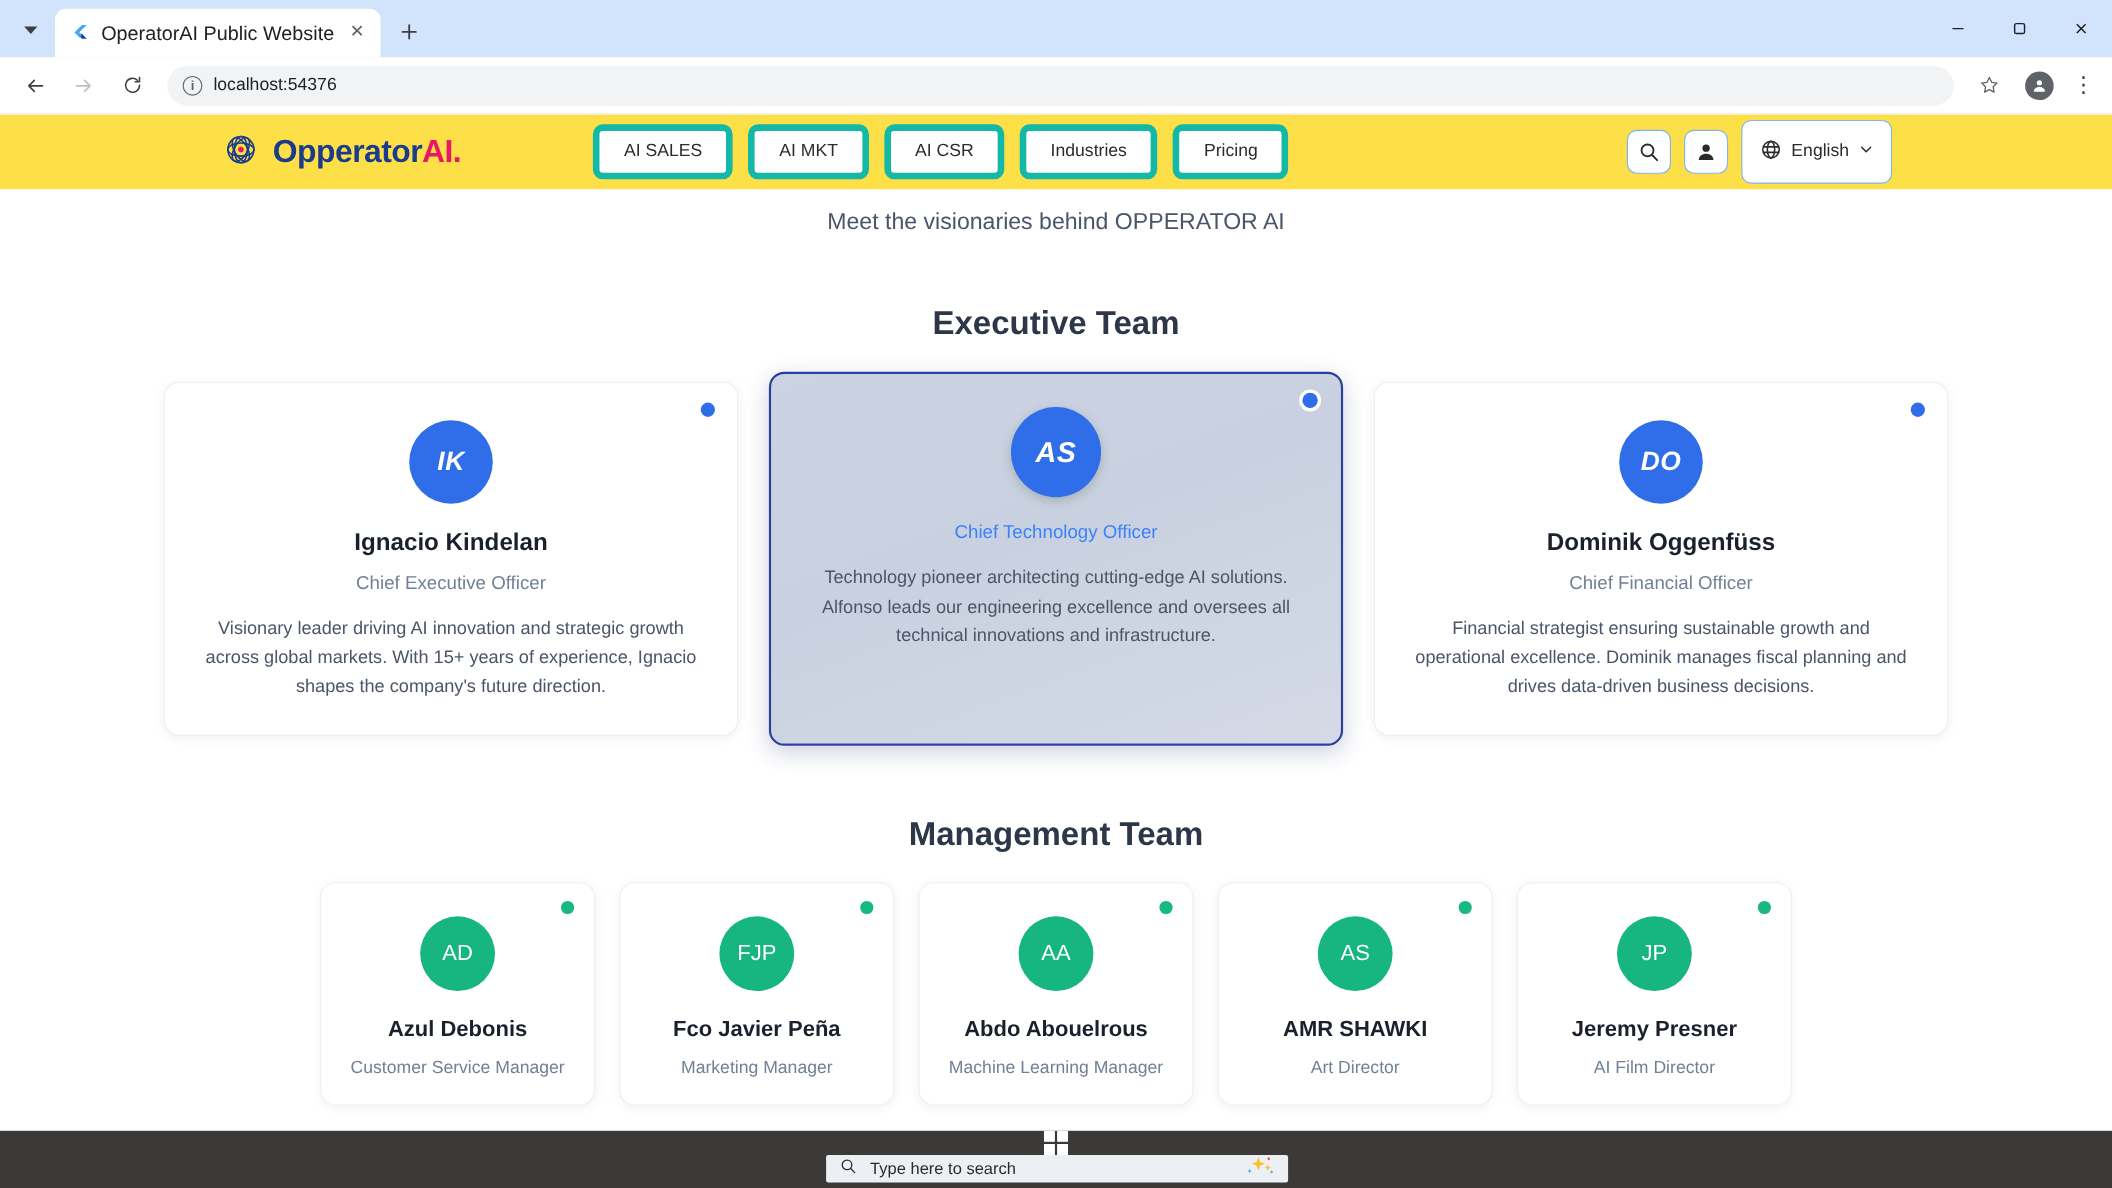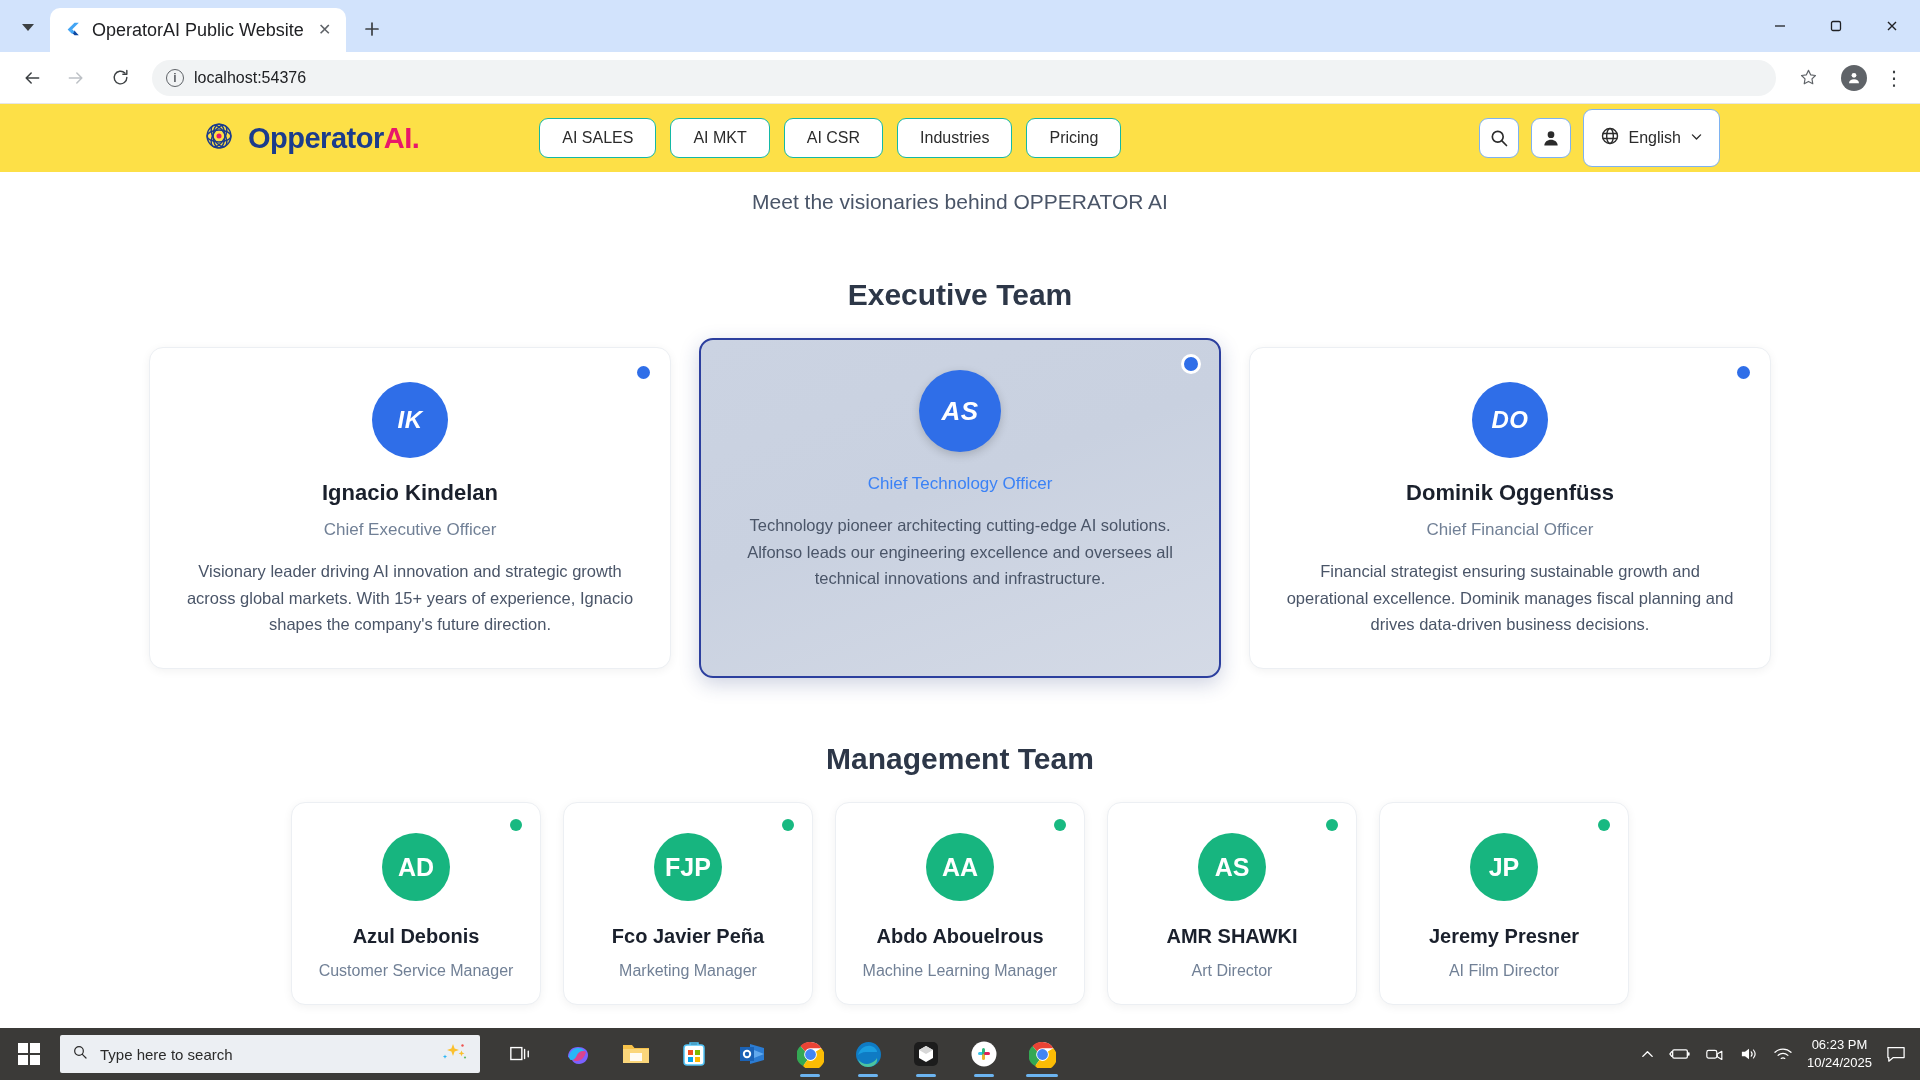--- a/index.html
+++ b/index.html
@@ -54,21 +54,21 @@
 
   .site-header {
     height: 68px; display: flex; align-items: center; padding: 0 0 0 200px;
     background: #fde047;
   }
   .logo { display: flex; align-items: center; gap: 10px; }
   .logo-text { font-size: 29px; font-weight: 700; color: #1b3c8c; letter-spacing: -0.5px; font-family: "Liberation Sans", sans-serif; }
   .logo-text .ai { color: #e8176a; }
   .mainnav { display: flex; gap: 14px; margin-left: 120px; }
   .navpill {
-    border: 1px solid #14b8a6; border-radius: 9px; padding: 10px 22px;
+    border: 6px solid #14b8a6; border-radius: 9px; padding: 10px 22px;
     font-size: 16px; color: #2b2b2b; background: #fff; white-space: nowrap;
   }
   .hdr-right { margin-left: auto; display: flex; align-items: center; gap: 12px; padding-right: 200px; }
   .icon-btn { width: 40px; height: 40px; border: 1px solid #7eb2f0; border-radius: 9px; display: flex; align-items: center; justify-content: center; background:#fff; }
   .lang-btn { height: 58px; border: 1px solid #7eb2f0; border-radius: 9px; display: flex; align-items: center; gap: 9px; padding: 0 16px; background:#fff; font-size: 16px; color:#2b2b2b; }
 
   .subtitle { text-align: center; font-size: 21px; color: #4a5568; margin-top: 18px; }
 
   .section-title { text-align: center; font-size: 30px; font-weight: 700; color: #2d3748; margin-top: 64px; }
 
@@ -99,29 +99,29 @@
   .mgmt-grid { display: flex; justify-content: center; gap: 22px; margin-top: 26px; }
   .mcard {
     width: 250px; border-radius: 14px; background: #fff; border: 1px solid #eceff3;
     box-shadow: 0 2px 10px rgba(0,0,0,0.055); padding: 30px 16px 24px; position: relative;
     text-align: center;
   }
   .mdot { position: absolute; top: 16px; right: 18px; width: 12px; height: 12px; border-radius: 50%; background: #18b981; }
   .mavatar {
     width: 68px; height: 68px; border-radius: 50%; background: #17b57f; color: #fff;
     display: flex; align-items: center; justify-content: center; margin: 0 auto 24px;
-    font-size: 25px; font-weight: 700;
+    font-size: 20px; font-weight: 400;
   }
   .mname { font-size: 20px; font-weight: 700; color: #1a202c; margin-bottom: 14px; }
   .mrole { font-size: 16px; color: #718096; }
 
   
   .taskbar {
     position: absolute; left: 0; bottom: 0; width: 1920px; height: 52px;
-    background: #3b3a38; display: flex; align-items: center; z-index: 50;
+    background: #3b3a38; display: flex; align-items: center; z-index: 50; flex-direction: column;
   }
   .tb-start { width: 58px; height: 52px; display: flex; align-items: center; justify-content: center; }
   .tb-search {
     width: 420px; height: 38px; background: #eceff3; border-radius: 2px;
     display: flex; align-items: center; gap: 12px; padding: 0 12px; margin-left: 2px;
   }
   .tb-search-text { font-size: 15px; color: #2b2b2b; flex: 1; }
   .tb-icons { display: flex; align-items: center; gap: 14px; margin-left: 18px; }
   .tb-icon { width: 44px; height: 46px; display: flex; align-items: center; justify-content: center; position: relative; }
   .tb-icon.active::after { content: ''; position: absolute; bottom: 0; left: 6px; right: 6px; height: 3px; background: #6cb4f0; border-radius: 2px; }

